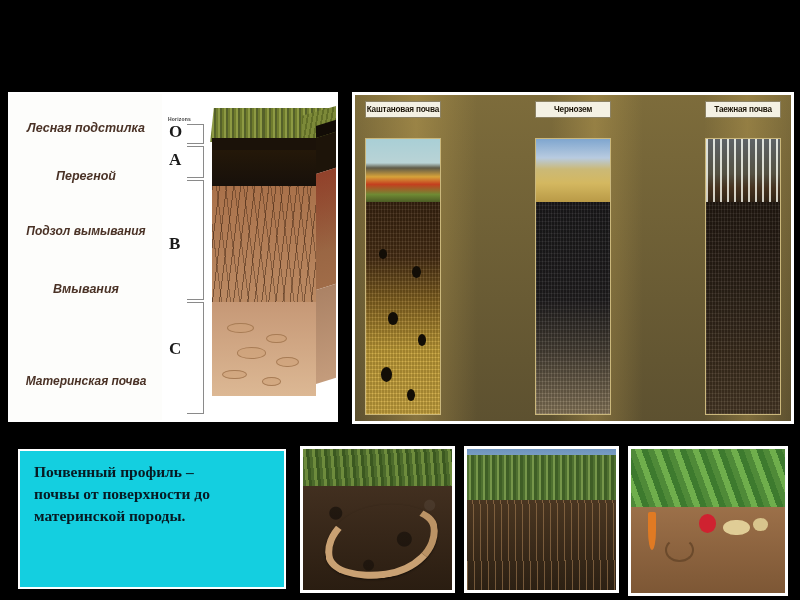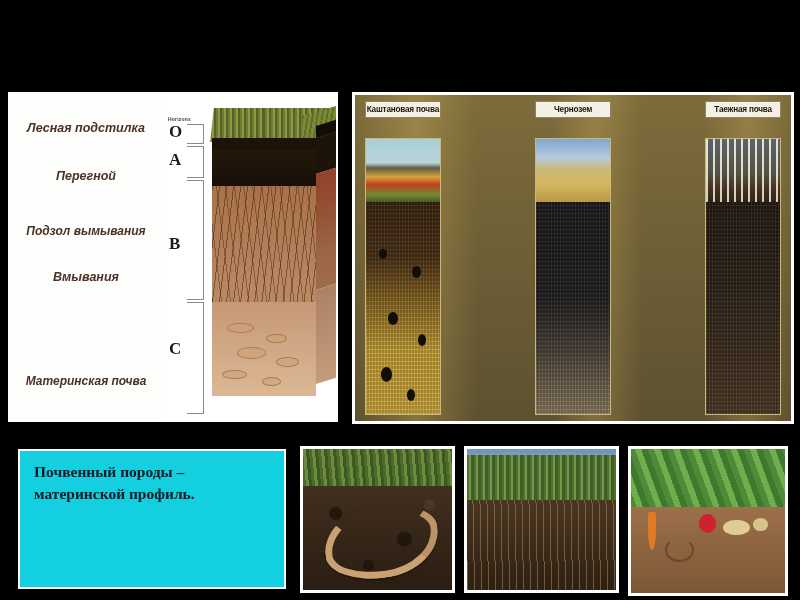--- a/index.html
+++ b/index.html
@@ -71,21 +71,21 @@
     background:#fdfdfb;border-right:1px solid #cfcfcf;
   }
   .hname{
     position:absolute;left:0;width:152px;text-align:center;
     font-family:"Liberation Sans",sans-serif;font-style:italic;font-weight:bold;
     font-size:12.5px;color:#4a3226;white-space:nowrap;
   }
   .hn0{top:20px;margin-top:7px;}
   .hn1{top:75px;}
   .hn2{top:130px;font-size:12px;}
-  .hn3{top:176px;}
+  .hn3{top:188px;}
   .hn4{top:280px;font-size:12px;}
 
   .horizon-scale{position:absolute;left:152px;top:0;width:54px;height:100%;background:#ffffff;}
   .hz-word{position:absolute;left:6px;top:22px;font-size:5px;font-weight:bold;color:#3a3a3a;letter-spacing:.2px;}
   .hz-letter{position:absolute;left:7px;font-family:"Liberation Serif",serif;font-weight:bold;font-size:17px;color:#1a1a1a;}
   .hzO{top:28px;}
   .hzA{top:56px;}
   .hzB{top:140px;}
   .hzC{top:245px;}
   .brk{position:absolute;left:25px;border:1px solid #8a8a8a;border-left:none;width:16px;}
@@ -293,22 +293,23 @@
           <div class="ts-body" style="background:linear-gradient(180deg,#241a12 0%,#2e2318 40%,#3d2e1e 72%,#4a3a26 100%);">
             <div class="grainy"></div>
           </div>
         </div>
       </div>
 
     </div>
   </div>
 
   <div class="def-box">
-    <p>Почвенный породы –</p>
-    <p>материнской профиль.</p>
+    <p>Почвенный профиль –</p>
+    <p>почвы от поверхности до</p>
+    <p>материнской породы.</p>
   </div>
 
   <div class="bphoto bp1">
     <div class="w-soil"></div>
     <div class="w-tex"></div>
     <div class="w-grass"></div>
     <div class="worm"></div>
   </div>
 
   <div class="bphoto bp2">

